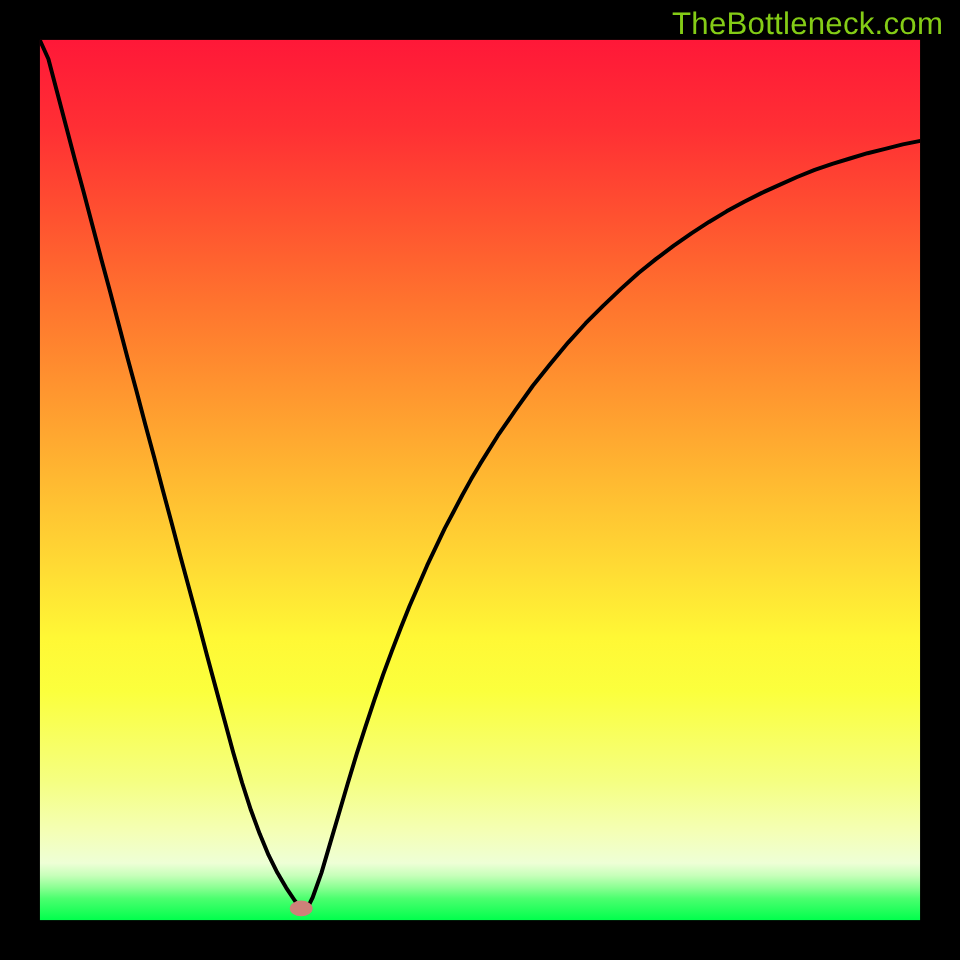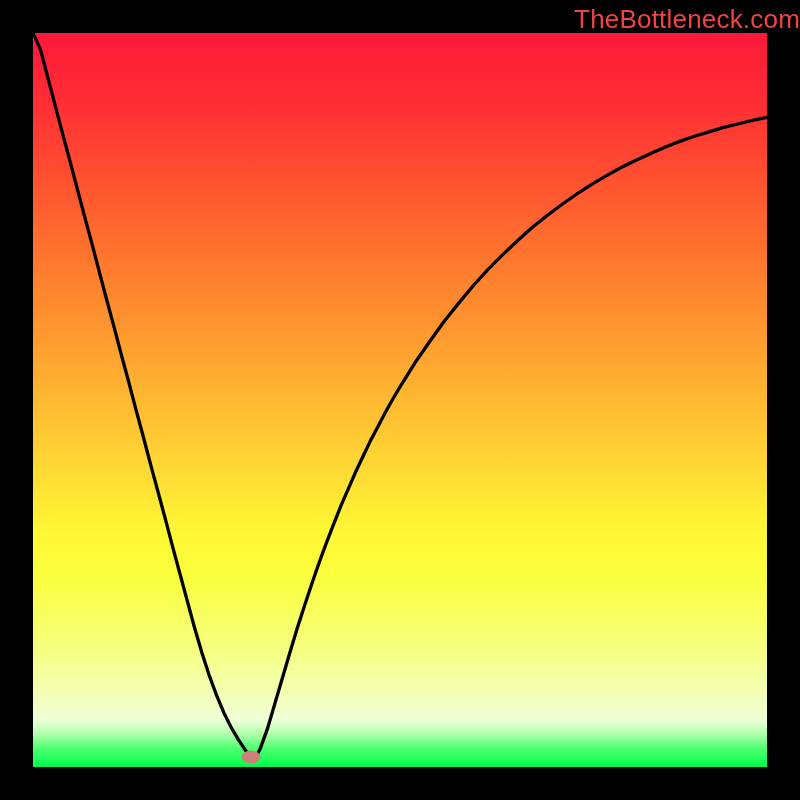--- a/index.html
+++ b/index.html
@@ -7,22 +7,22 @@
     width: 800px;
     height: 800px;
     background: #000;
     position: relative;
     overflow: hidden;
     font-family: Arial, Helvetica, sans-serif;
   }
   .watermark {
     position: absolute;
     top: 4px;
-    right: 0;
-    color: #ef4444;
+    right: 14px;
+    color: #84cc16;
     font-size: 26px;
     font-weight: 400;
     letter-spacing: 0.2px;
     z-index: 10;
   }
   .plot-outer {
     position: absolute;
     left: 0;
     top: 0;
     width: 800px;

